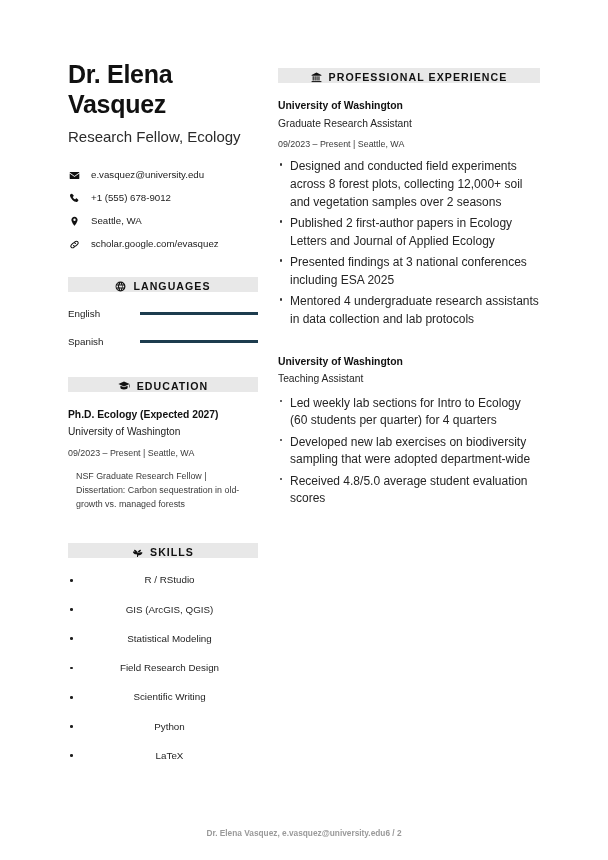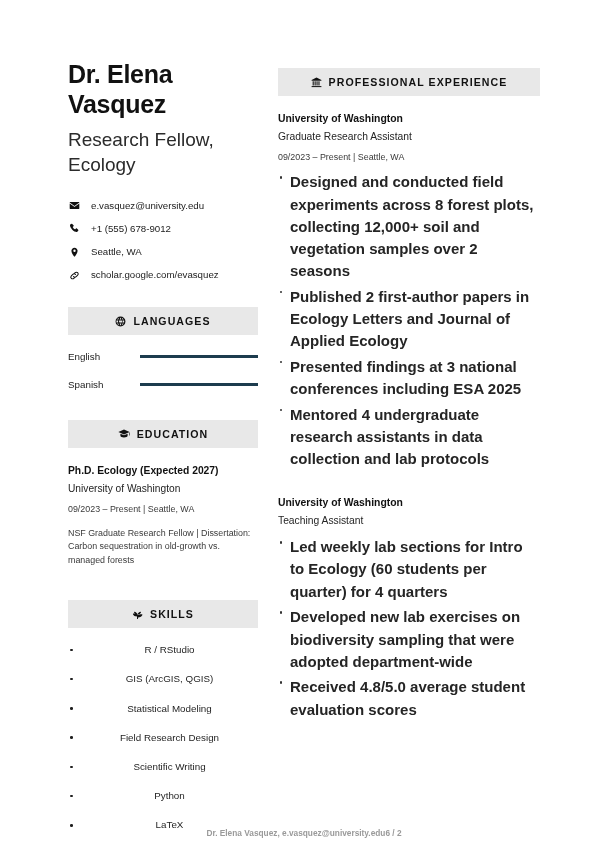--- a/index.html
+++ b/index.html
@@ -38,21 +38,21 @@
   
   .name {
     font-size: 25px;
     font-weight: 700;
     line-height: 1.18;
     letter-spacing: -0.3px;
     color: #111111;
     margin: 0 0 8px 0;
   }
   .headline {
-    font-size: 19px;
+    font-size: 15px;
     font-weight: 400;
     line-height: 1.33;
     color: #2b2b2b;
     margin: 0 0 22px 0;
   }
 
   
   .contact-list {
     margin: 0 0 26px 0;
     padding: 0;
@@ -73,23 +73,23 @@
     display: flex;
     align-items: center;
     justify-content: center;
     color: #111;
   }
   .contact-icon svg { display: block; }
 
   
   .section-bar {
     background: #e8e8e8;
-    height: 28px;
-    display: flex;
-    align-items: center;
+    height: 15px;
+    display: flex;
+    align-items: flex-end;
     justify-content: center;
     gap: 7px;
     margin-bottom: 16px;
   }
   .section-bar .sb-icon {
     display: flex;
     align-items: center;
     color: #111;
   }
   .section-bar .sb-icon svg { display: block; }
@@ -136,21 +136,21 @@
   .edu-meta {
     font-size: 8.9px;
     color: #3a3a3a;
     margin: 0 0 11px 0;
     line-height: 1.3;
   }
   .edu-notes {
     font-size: 8.9px;
     color: #3a3a3a;
     line-height: 1.55;
-    margin: 0;
+    margin: 8px;
   }
 
   
   .skills-list {
     margin: 0;
     padding: 0;
     list-style: none;
     text-align: center;
   }
   .skill-item {
@@ -194,25 +194,24 @@
     line-height: 1.3;
   }
   .bullets {
     margin: 0;
     padding: 0;
     list-style: none;
   }
   .bullet {
     position: relative;
     padding-left: 12px;
-    font-size: 15px;
+    font-size: 12px;
     color: #252525;
     line-height: 1.48;
     margin-bottom: 3.5px;
-    font-weight: bold;
   }
   .bullet::before {
     content: "";
     position: absolute;
     left: 2px;
     top: 5px;
     width: 2.4px;
     height: 2.4px;
     border-radius: 50%;
     background: #333;

